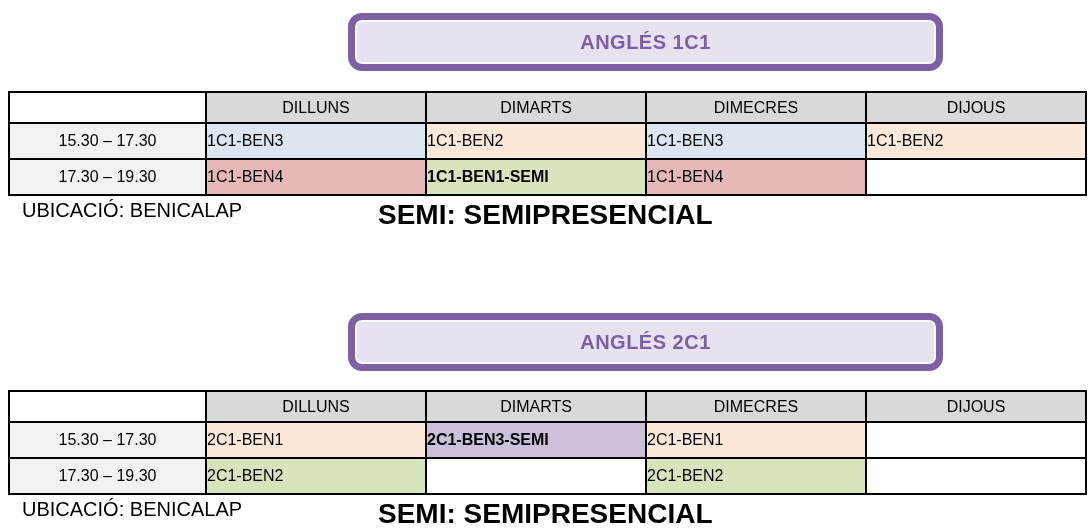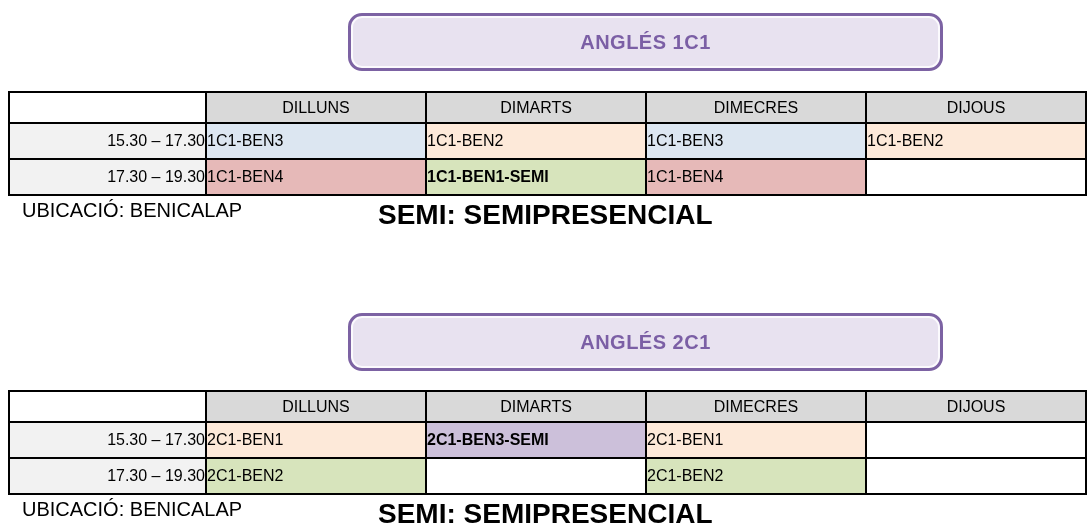--- a/index.html
+++ b/index.html
@@ -8,21 +8,21 @@
     height: 530px;
     background: #ffffff;
     font-family: "Liberation Sans", sans-serif;
     color: #000000;
     overflow: hidden;
   }
   .title-box {
     box-sizing: border-box;
     width: 595px;
     height: 58px;
-    border: 3px solid #a3a3a3;
+    border: 7px solid #a3a3a3;
     border-radius: 14px;
     background: #e8e2f0;
     box-shadow: inset 0 0 0 2px #fbfafd;
     display: flex;
     align-items: center;
     justify-content: center;
   }
   .title-box .title-text {
     font-size: 20px;
     font-weight: bold;
@@ -51,21 +51,21 @@
     height: 29px;
     text-align: center;
     background: #d9d9d9;
   }
   td.corner-cell {
     border: none;
     background: #ffffff;
   }
   td.time-cell {
     height: 34px;
-    text-align: right;
+    text-align: center;
     background: #f2f2f2;
   }
   td.course-cell {
     text-align: left;
     padding-left: 8px;
   }
   .footer {
     position: relative;
     height: 26px;
     margin-top: 3px;

